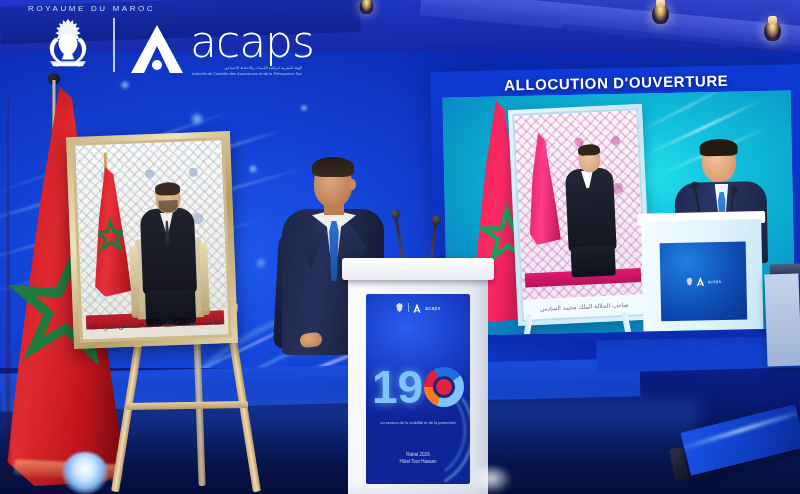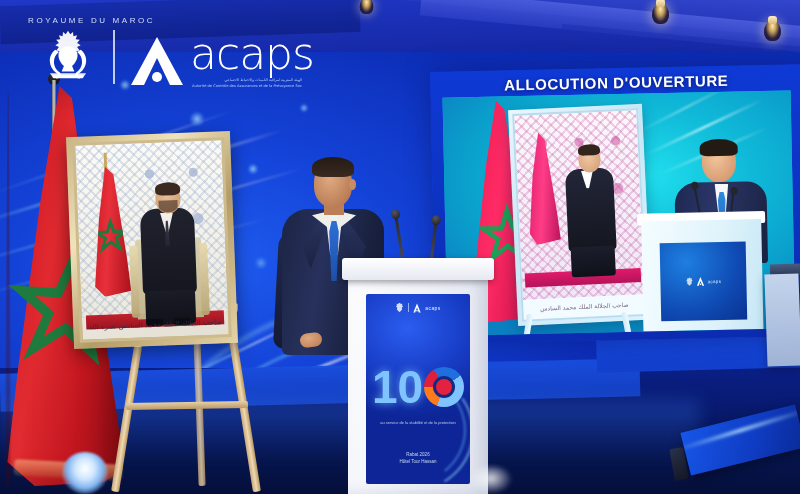--- a/index.html
+++ b/index.html
@@ -493,21 +493,21 @@
     background:radial-gradient(ellipse at 50% 40%,#ffffff 0%,#cfe6ff 30%,#7fb4ef 55%,rgba(70,140,230,0) 78%);
     filter:blur(1px);
   }
   .floor-light2{
     position:absolute;left:470px;top:466px;width:42px;height:28px;border-radius:50%;
     background:radial-gradient(ellipse at 50% 45%,rgba(255,255,255,.85),rgba(130,190,255,0) 72%);
     filter:blur(2px);
   }
 
   
-  .logobar{position:absolute;left:18px;top:16px;width:270px;height:76px;}
+  .logobar{position:absolute;left:18px;top:4px;width:270px;height:76px;}
   .logo-royaume{
     color:#dfe9ff;font-size:8px;letter-spacing:2.6px;
     position:absolute;left:10px;top:0;opacity:.92;white-space:nowrap;
   }
   .crest{position:absolute;left:22px;top:12px;width:56px;height:58px;}
   .logo-div{position:absolute;left:95px;top:14px;width:2px;height:54px;background:rgba(235,244,255,.8);}
   .tri{position:absolute;left:112px;top:20px;width:54px;height:50px;}
   .acaps-word{
     position:absolute;left:172px;top:16px;color:#ffffff;font-size:44px;line-height:1;
     letter-spacing:-1px;font-family:"DejaVu Sans",sans-serif;font-weight:300;
@@ -693,21 +693,21 @@
         </svg>
         <span class="ps-div"></span>
         <svg class="ps-tri" viewBox="0 0 40 48">
           <path d="M20 2 L38 46 L29 46 L20 22 L11 46 L2 46 Z" fill="#ffffff"></path>
           <circle cx="20" cy="38" r="4" fill="#ffffff"></circle>
         </svg>
         <span class="ps-word">acaps</span>
       </div>
 
       <div class="ten-wrap">
-        <span class="ten-one">10</span>
+        <span class="ten-one">19</span>
         <span class="ten-zero">
           <span class="ten-badge"></span>
         </span>
       </div>
 
       <div class="ps-sub">au service de la stabilité et de la protection</div>
 
       <div class="ps-foot">
         <div>Rabat 2026</div>
         <div>Hôtel Tour Hassan</div>

